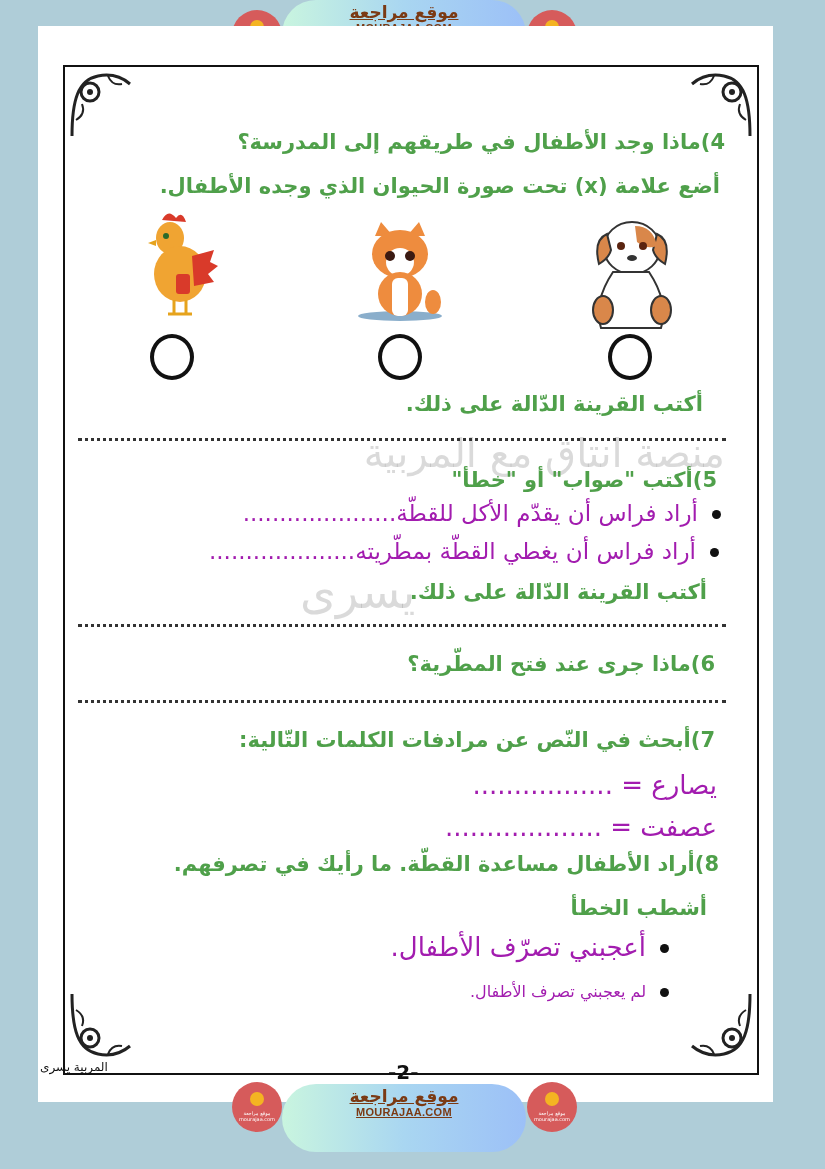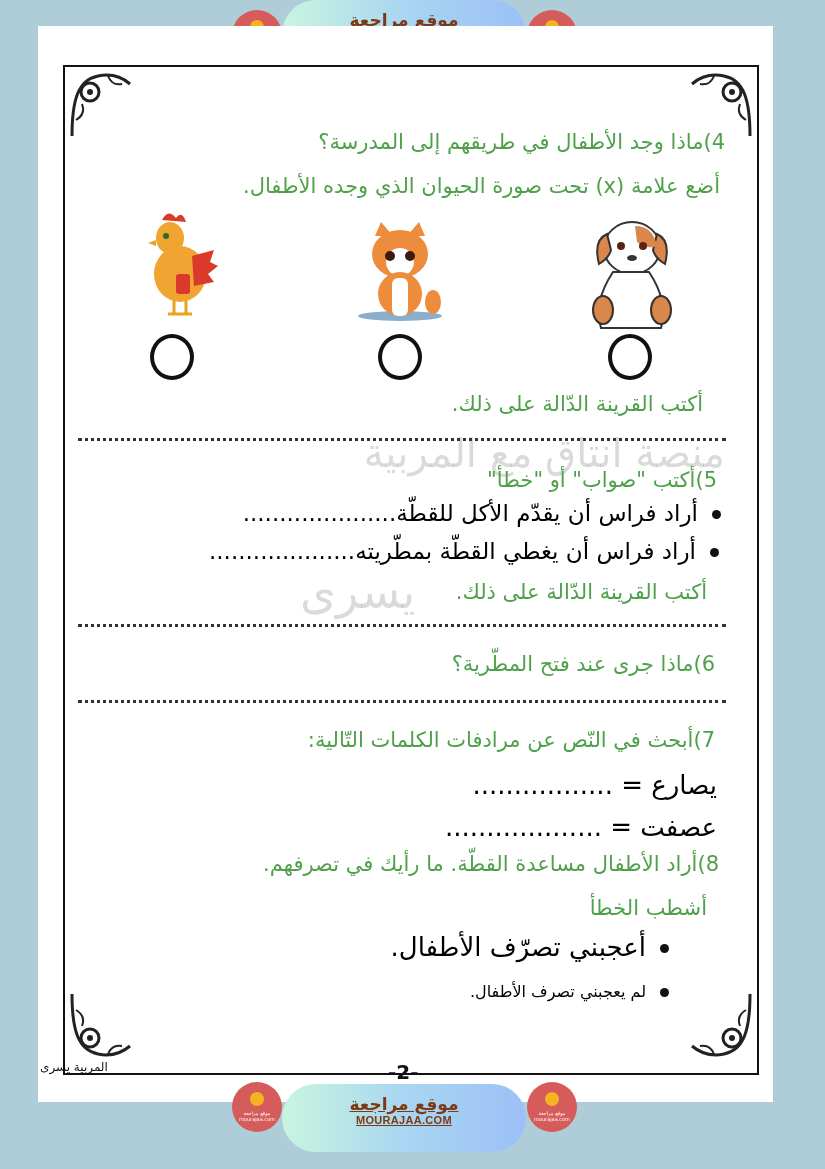--- a/index.html
+++ b/index.html
@@ -2,28 +2,28 @@
 <html><head>
 <meta charset="utf-8">
 <style>
   html,body{margin:0;padding:0;}
   body{width:825px;height:1169px;background:#afcdd8;position:relative;overflow:hidden;font-family:"DejaVu Sans",sans-serif;}
   .sheet{position:absolute;left:38px;top:26px;width:735px;height:1076px;background:#fff;}
   .frame{position:absolute;left:63px;top:65px;width:696px;height:1010px;border:2px solid #111;box-sizing:border-box;}
   .corner{position:absolute;width:70px;height:70px;}
   .corner svg{width:100%;height:100%;}
   .banner{position:absolute;left:282px;width:244px;height:68px;border-radius:34px;background:linear-gradient(90deg,#c9f5df,#a9d6f1,#9cc0f7);text-align:center;}
-  .banner .ar{display:block;color:#7b3a14;font-size:17px;font-weight:bold;text-decoration:underline;margin-top:10px;direction:rtl;}
+  .banner .ar{display:block;color:#7b3a14;font-size:17px;font-weight:bold;text-decoration:underline;margin-top:2px;direction:rtl;}
   .banner .en{display:block;color:#7b3a14;font-size:11px;font-weight:bold;text-decoration:underline;font-family:"Liberation Sans",sans-serif;letter-spacing:0.3px;}
   .logo{position:absolute;width:50px;height:50px;border-radius:50%;background:#d65b5b;}
   .logo .dot{position:absolute;left:18px;top:10px;width:14px;height:14px;border-radius:50%;background:#f4b422;}
   .logo .t{position:absolute;left:0;right:0;top:28px;font-size:5px;color:#fff;text-align:center;line-height:6px;}
   .rtl{direction:rtl;position:absolute;right:105px;white-space:nowrap;}
-  .q{color:#4fa04a;font-weight:normal;font-size:21px;text-align:right;}
-  .body-t{color:#000000;font-size:23px;}
+  .q{color:#4fa04a;font-weight:bold;font-size:21px;text-align:right;}
+  .body-t{color:#a21caf;font-size:23px;}
   .dots{position:absolute;left:78px;width:648px;border-top:3px dotted #333;}
   .circle{position:absolute;width:44px;height:46px;border:4px solid #111;border-radius:50%;box-sizing:border-box;}
   .animal{position:absolute;}
   .watermark{position:absolute;color:rgba(150,150,150,0.35);font-size:40px;direction:rtl;white-space:nowrap;}
   .bullet{display:inline-block;width:9px;height:9px;border-radius:50%;background:#111;margin-left:14px;vertical-align:middle;}
   .pageno{position:absolute;left:388px;top:1060px;font-weight:bold;font-size:20px;color:#111;}
   .sig{position:absolute;left:40px;top:1060px;font-size:12px;color:#111;direction:rtl;}
 </style>
 </head>
 <body>

